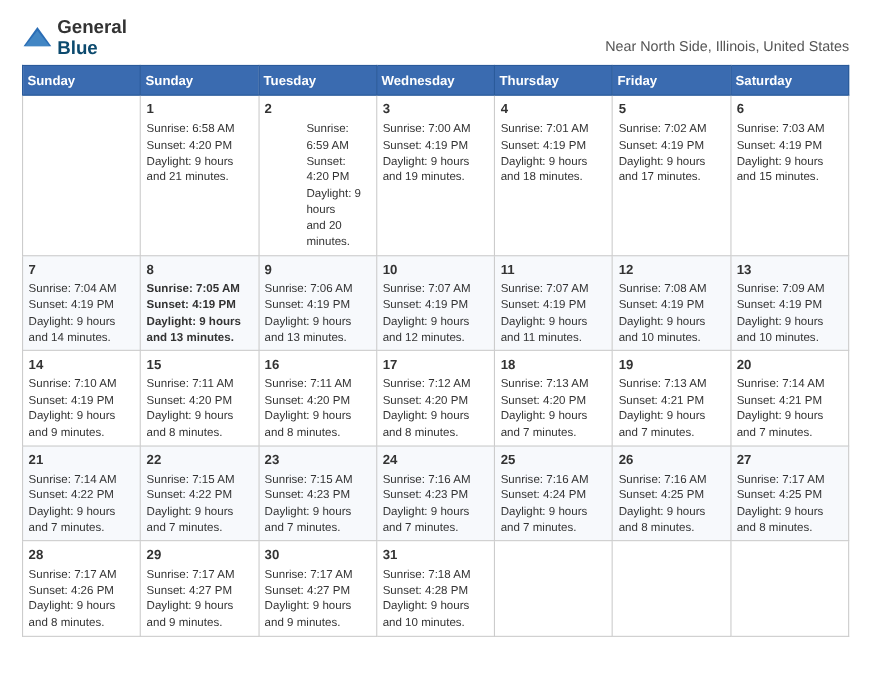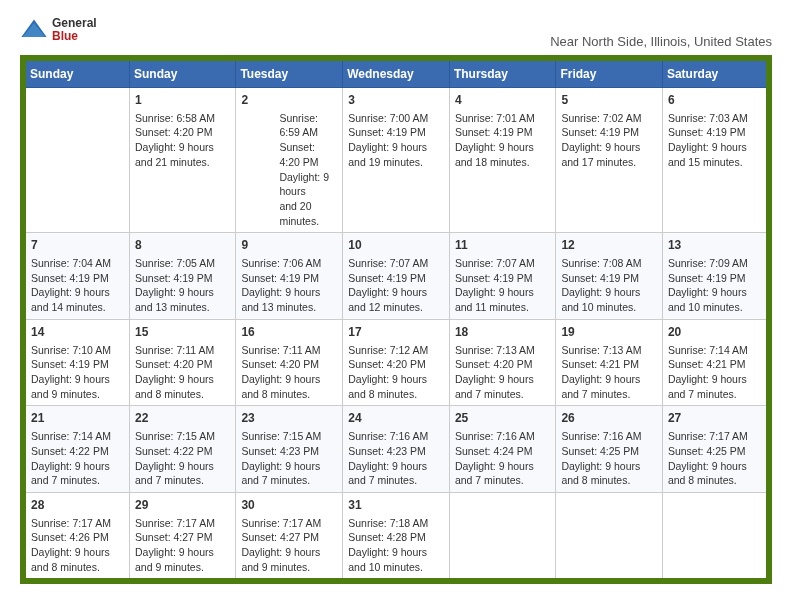--- a/index.html
+++ b/index.html
@@ -15,47 +15,47 @@
       justify-content: space-between;
       align-items: flex-start;
       margin-bottom: 6px;
     }
     .logo {
       display: flex;
       align-items: center;
       gap: 4px;
     }
     .logo-text {
-      font-size: 12px;
+      font-size: 17px;
       font-weight: bold;
       line-height: 1.1;
     }
     .logo-text .general { color: #333; }
-    .logo-text .blue { color: #b91c1c; }
+    .logo-text .blue { color: #0c4a6e; }
     .logo-icon {
       width: 28px;
       height: 28px;
     }
     .title-block {
       text-align: right;
     }
     .month-title {
       font-size: 32px;
       font-weight: normal;
       color: #333;
     }
     .location {
       font-size: 13px;
       color: #555;
       margin-top: 18px;
     }
     .calendar {
       width: 100%;
       border-collapse: collapse;
-      border: 6px solid #4d7c0f;
+      border: 1px solid #4d7c0f;
       font-size: 11px;
     }
     .calendar th {
       background: #3a6bb0;
       color: #fff;
       padding: 6px 4px;
       text-align: left;
       font-size: 12px;
       font-weight: bold;
       border: 1px solid #2a5a9a;
@@ -169,21 +169,21 @@
       <tr>
         <td>
           <span class="day-num">7</span>
           <div class="day-info" style="white-space: pre-line;">Sunrise: 7:04 AM
 Sunset: 4:19 PM
 Daylight: 9 hours
 and 14 minutes.</div>
         </td>
         <td>
           <span class="day-num">8</span>
-          <div class="day-info" style="white-space: pre-line;">Sunrise: 7:05 AM
+          <div class="day-info" style="white-space: pre-line; font-weight: bold;">Sunrise: 7:05 AM
 Sunset: 4:19 PM
 Daylight: 9 hours
 and 13 minutes.</div>
         </td>
         <td>
           <span class="day-num">9</span>
           <div class="day-info" style="white-space: pre-line;">Sunrise: 7:06 AM
 Sunset: 4:19 PM
 Daylight: 9 hours
 and 13 minutes.</div>

